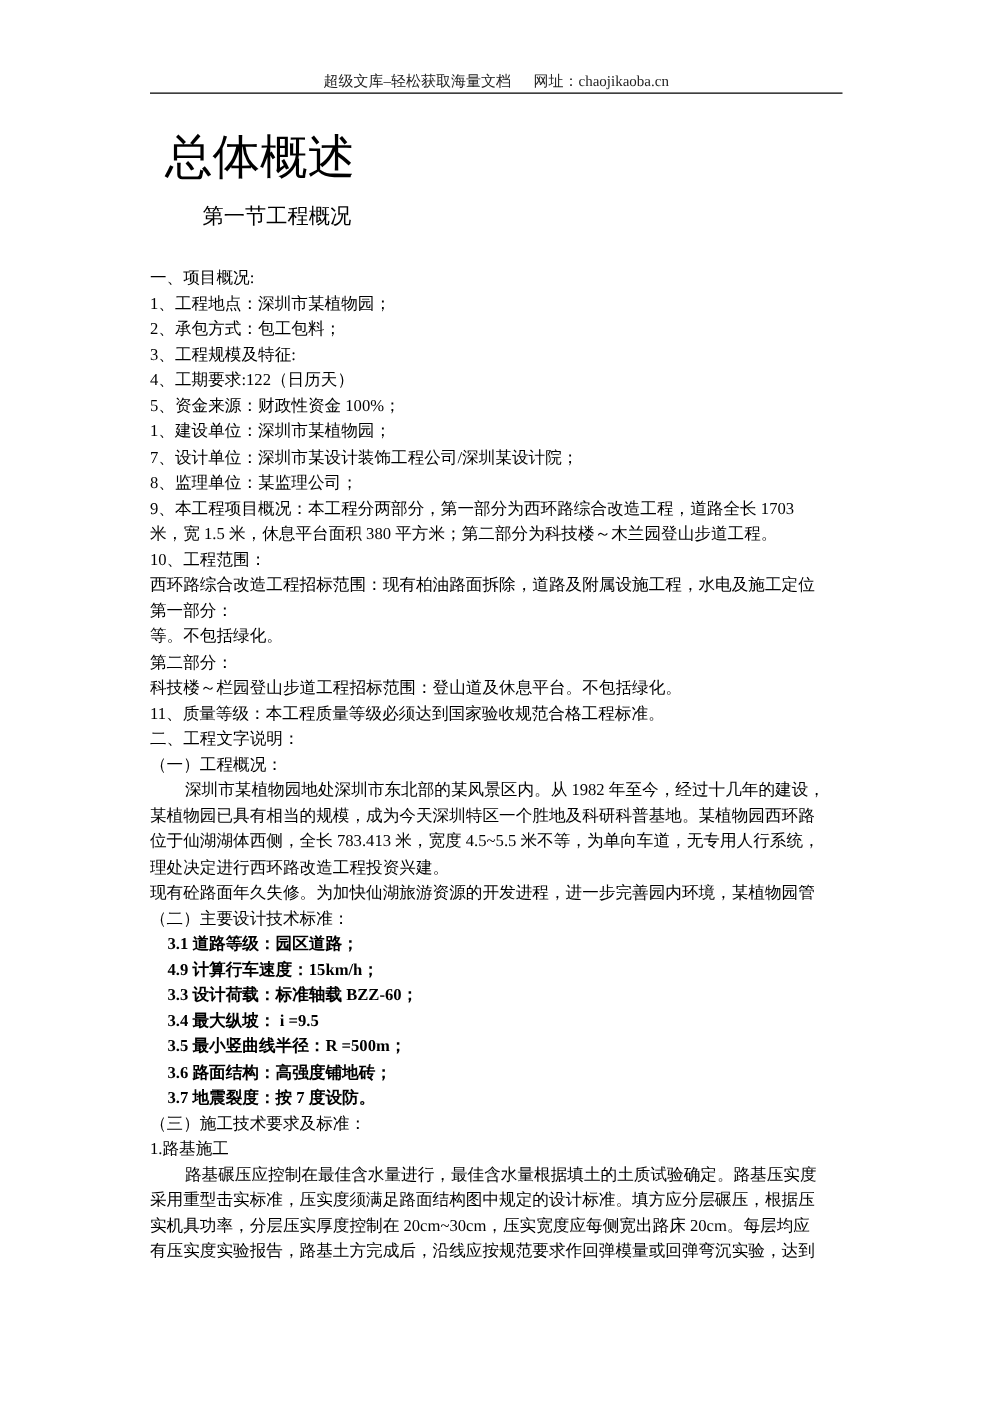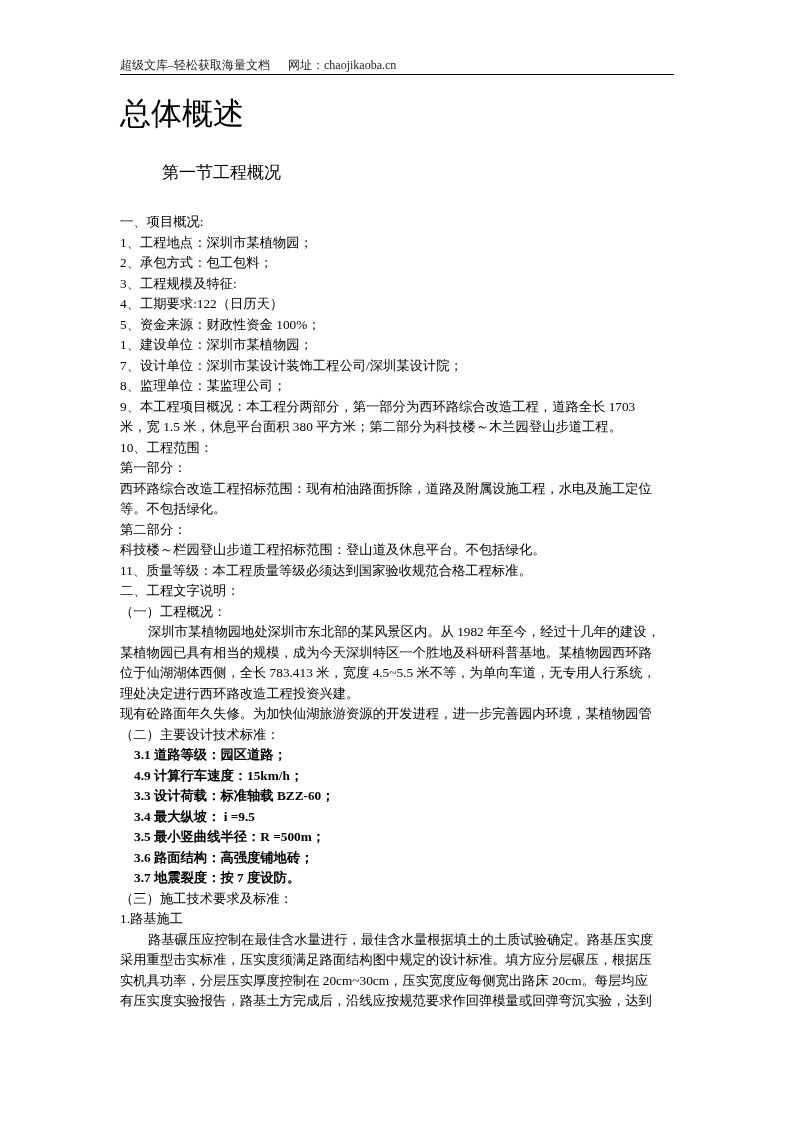--- a/index.html
+++ b/index.html
@@ -1,24 +1,24 @@
 <!DOCTYPE html>
 <html><head>
 <meta charset="utf-8">
 <style>
   html, body { margin: 0; padding: 0; background: #ffffff; }
   body { width: 793px; height: 1122px; position: relative; overflow: hidden;
          font-family: "Liberation Serif", "DejaVu Serif", serif; color: #000; }
   .page { position: absolute; left: 0; top: 0; width: 793px; height: 1122px; }
   .header { position: absolute; left: 120px; width: 554px; top: 56px; height: 18px;
-            text-align: left; font-size: 12px; line-height: 18px; color: #222; }
+            text-align: center; font-size: 12px; line-height: 18px; color: #222; }
   .header .site { margin-right: 18px; }
   .rule { position: absolute; left: 120px; width: 554px; top: 74px; height: 1px; background: #000; }
-  .title { position: absolute; left: 120px; top: 94px; font-size: 31px; line-height: 40px;
-           font-family: Liberation Serif, serif; font-weight: normal; margin: 0; }
+  .title { position: absolute; left: 120px; top: 94px; font-size: 38px; line-height: 40px;
+           font-family: Liberation Serif, serif; font-weight: normal; margin: 12px; }
   .section { position: absolute; left: 162px; top: 160px; font-size: 17px; line-height: 26px;
              font-family: Liberation Serif, serif; margin: 0; font-weight: normal; }
   .body { position: absolute; left: 120px; top: 212px; width: 556px; font-size: 13.3px; line-height: 20.5px; }
   .line { white-space: nowrap; height: 20.5px; }
   .indent { padding-left: 28px; }
   .sub { padding-left: 14px; font-weight: bold; }
 </style>
 </head>
 <body>
 
@@ -38,22 +38,22 @@
     <div class="line">2、承包方式：包工包料；</div>
     <div class="line">3、工程规模及特征:</div>
     <div class="line">4、工期要求:122（日历天）</div>
     <div class="line">5、资金来源：财政性资金 100%；</div>
     <div class="line">1、建设单位：深圳市某植物园；</div>
     <div class="line">7、设计单位：深圳市某设计装饰工程公司/深圳某设计院；</div>
     <div class="line">8、监理单位：某监理公司；</div>
     <div class="line">9、本工程项目概况：本工程分两部分，第一部分为西环路综合改造工程，道路全长 1703</div>
     <div class="line">米，宽 1.5 米，休息平台面积 380 平方米；第二部分为科技楼～木兰园登山步道工程。</div>
     <div class="line">10、工程范围：</div>
+    <div class="line">西环路综合改造工程招标范围：现有柏油路面拆除，道路及附属设施工程，水电及施工定位</div>
     <div class="line">第一部分：</div>
-    <div class="line">西环路综合改造工程招标范围：现有柏油路面拆除，道路及附属设施工程，水电及施工定位</div>
     <div class="line">等。不包括绿化。</div>
     <div class="line">第二部分：</div>
     <div class="line">科技楼～栏园登山步道工程招标范围：登山道及休息平台。不包括绿化。</div>
     <div class="line">11、质量等级：本工程质量等级必须达到国家验收规范合格工程标准。</div>
 
     <div class="line">二、工程文字说明：</div>
     <div class="line">（一）工程概况：</div>
     <div class="line indent">深圳市某植物园地处深圳市东北部的某风景区内。从 1982 年至今，经过十几年的建设，</div>
     <div class="line">某植物园已具有相当的规模，成为今天深圳特区一个胜地及科研科普基地。某植物园西环路</div>
     <div class="line">位于仙湖湖体西侧，全长 783.413 米，宽度 4.5~5.5 米不等，为单向车道，无专用人行系统，</div>

